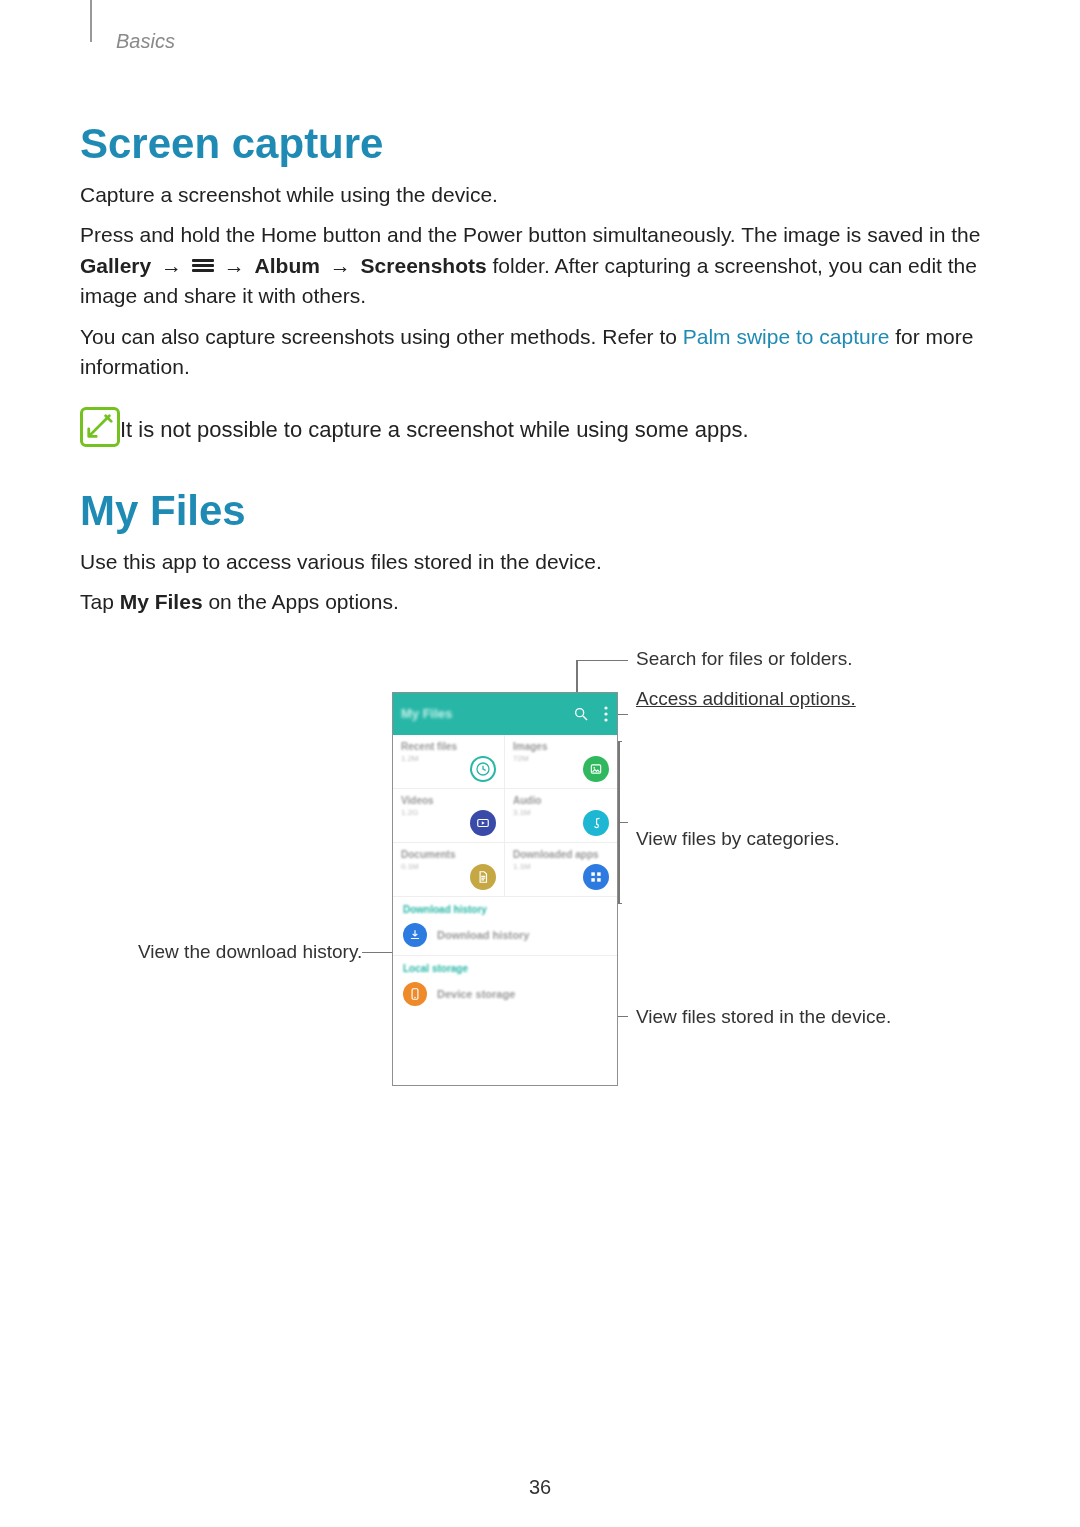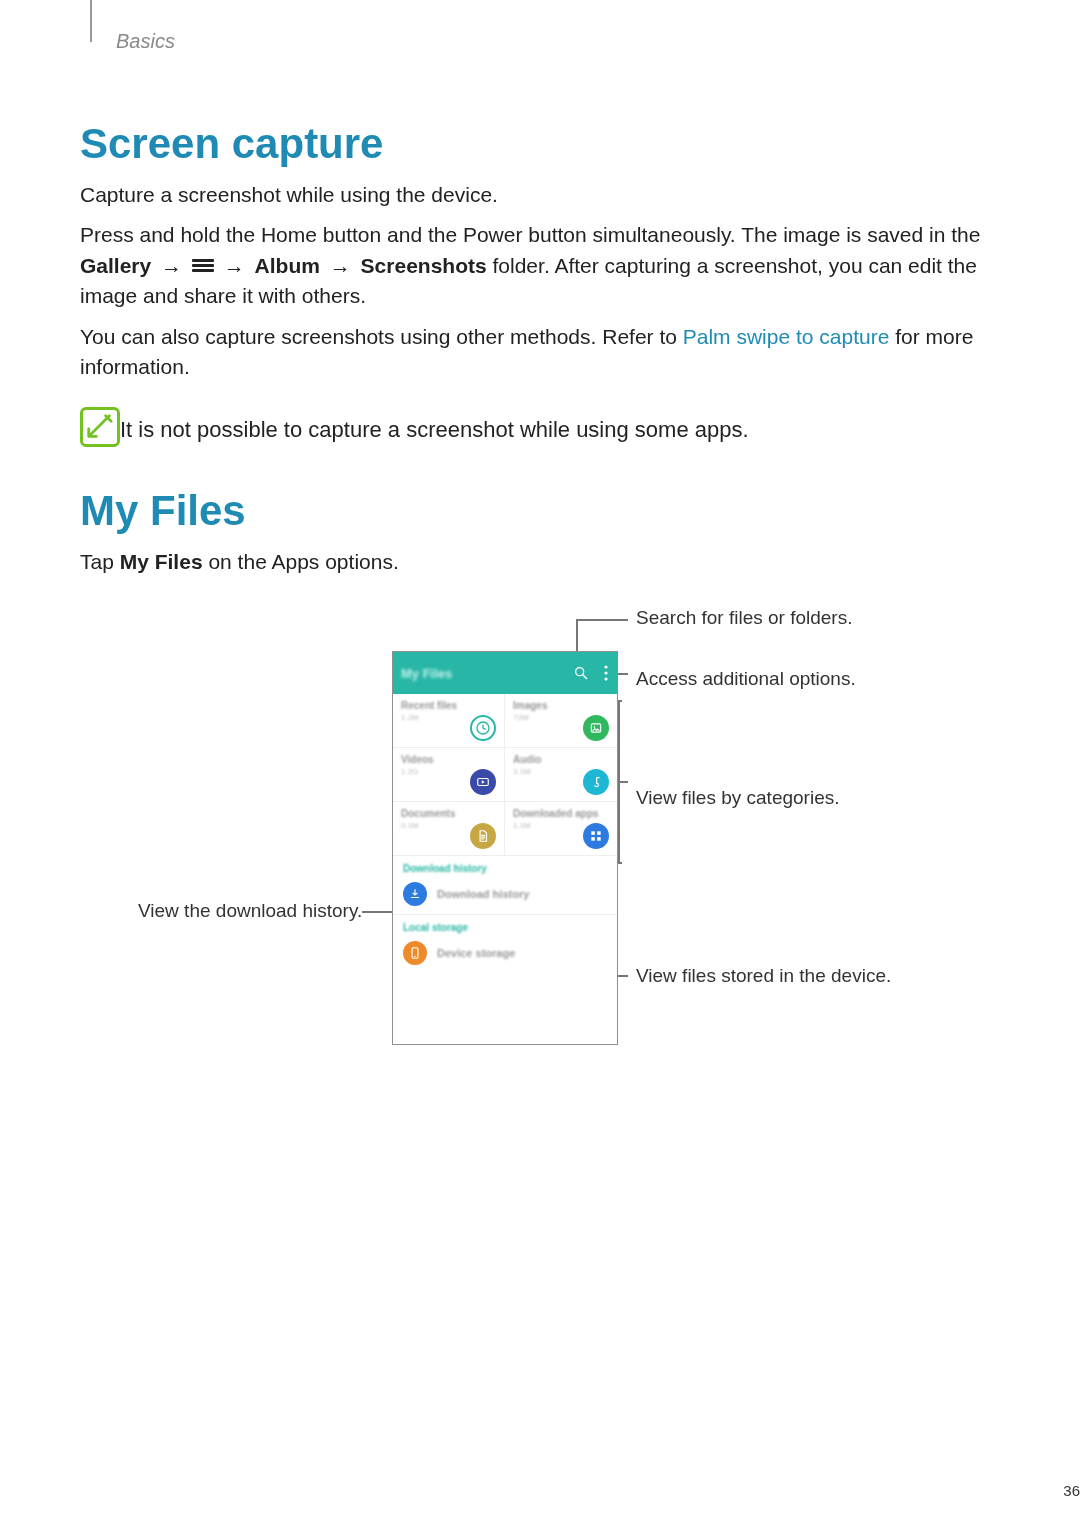--- a/index.html
+++ b/index.html
@@ -82,22 +82,22 @@
   }
   .note-icon svg { position: absolute; inset: 2px; }
   .note-text {
     font-size: 22px;
     line-height: 1.45;
     padding-top: 6px;
   }
   .page-number {
     position: absolute;
     left: 0; right: 0; bottom: 28px;
-    text-align: right;
-    font-size: 15px;
+    text-align: center;
+    font-size: 20px;
     color: #333;
   }
 
   
   .figure-wrap {
     position: relative;
     width: 920px;
     height: 470px;
     margin: 30px auto 0 auto;
     font-size: 19px;
@@ -239,31 +239,32 @@
       <div class="note-icon">
         <svg viewBox="0 0 32 32">
             <path d="M4 26 L26 4 M4 26 L4 18 M4 26 L12 26 M22 4 L28 10" stroke="#73c21f" stroke-width="3" fill="none" stroke-linecap="round"></path>
           </svg>
       </div>
       <div class="note-text">It is not possible to capture a screenshot while using some apps.</div>
     </div>
 
     <h1>My Files</h1>
 
+    <p class="body">Use this app to access various files stored in the device.</p>
 
     <p class="body">
       <span>Tap </span>
       <b>My Files</b>
       <span> on the Apps options.</span>
     </p>
 
     <div class="figure-wrap">
 
       <div class="callout" style="left:544px; top:0px;">Search for files or folders.</div>
-      <div class="callout" style="left:544px; top:61px;">Access additional options.</div>
+      <div class="callout" style="left:544px; top:40px;text-decoration:underline;">Access additional options.</div>
       <div class="callout" style="left:544px; top:180px;">View files by categories.</div>
       <div class="callout" style="left:46px;  top:293px; width:230px;">View the download history.</div>
       <div class="callout" style="left:544px; top:358px;">View files stored in the device.</div>
 
       <div class="cline v" style="left:484px; top:12px; height:52px;"></div>
       <div class="cline h" style="left:484px; top:12px; width:52px;"></div>
 
       <div class="cline h" style="left:514px; top:66px; width:22px;"></div>
 
       <div class="cline h" style="left:526px; top:174px; width:10px;"></div>

